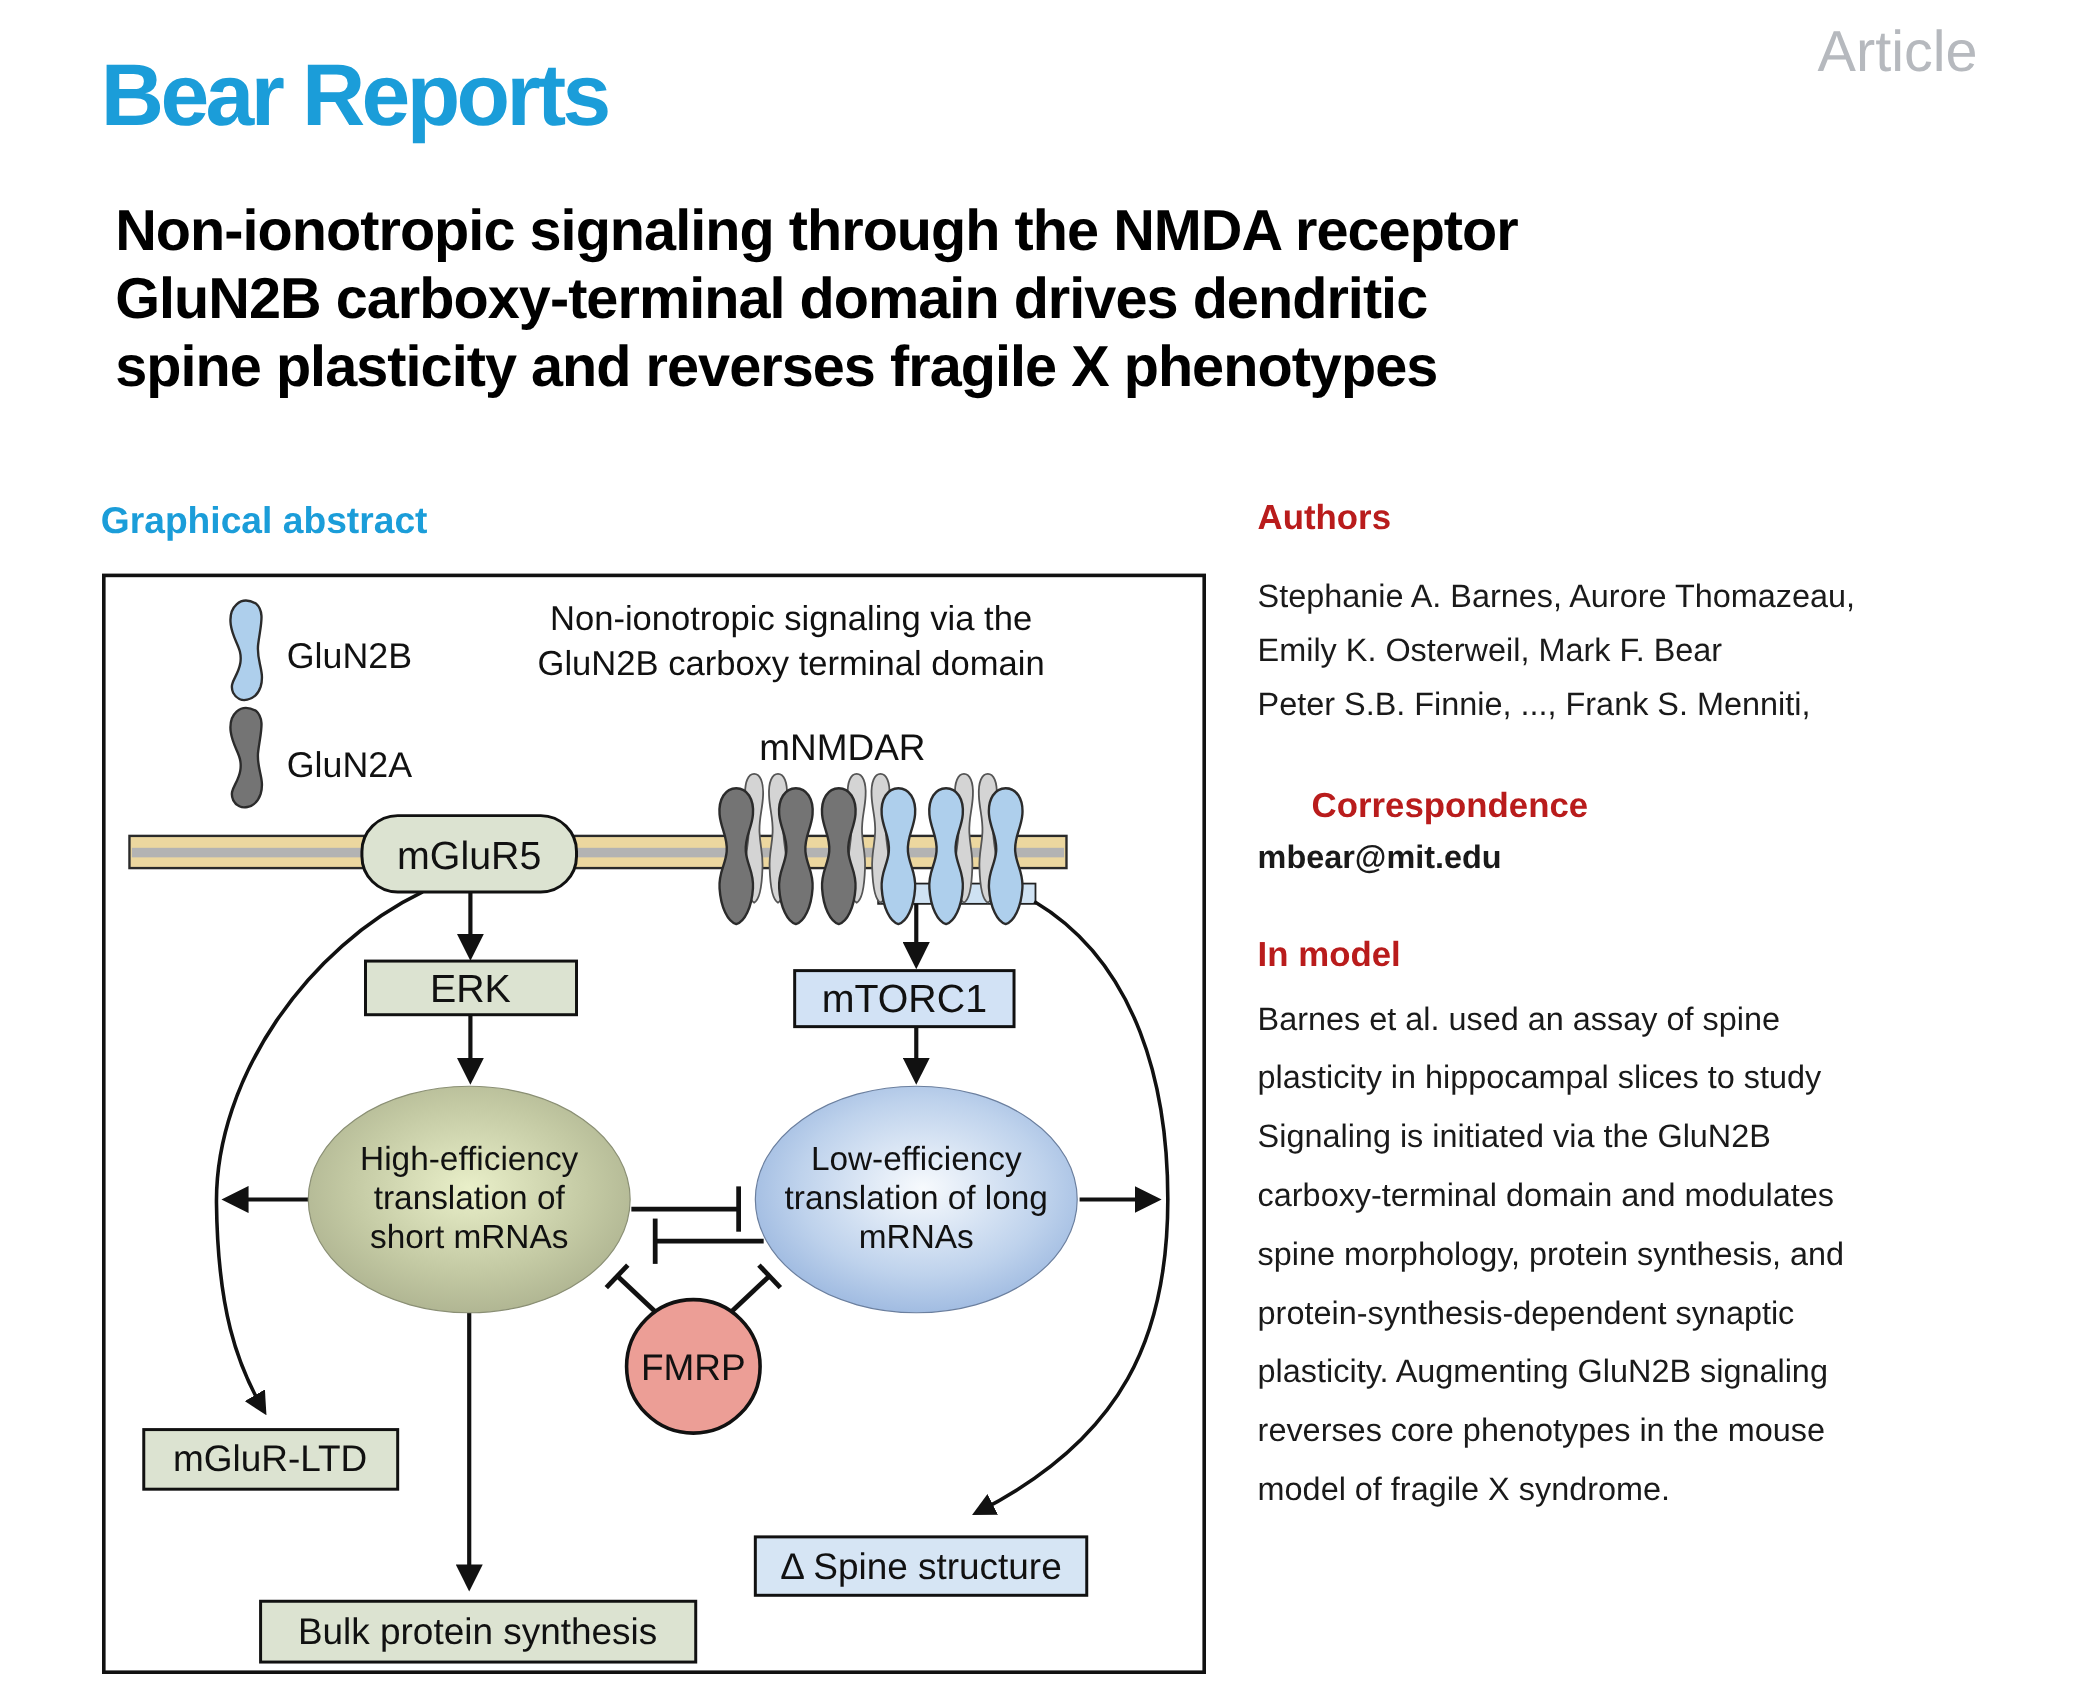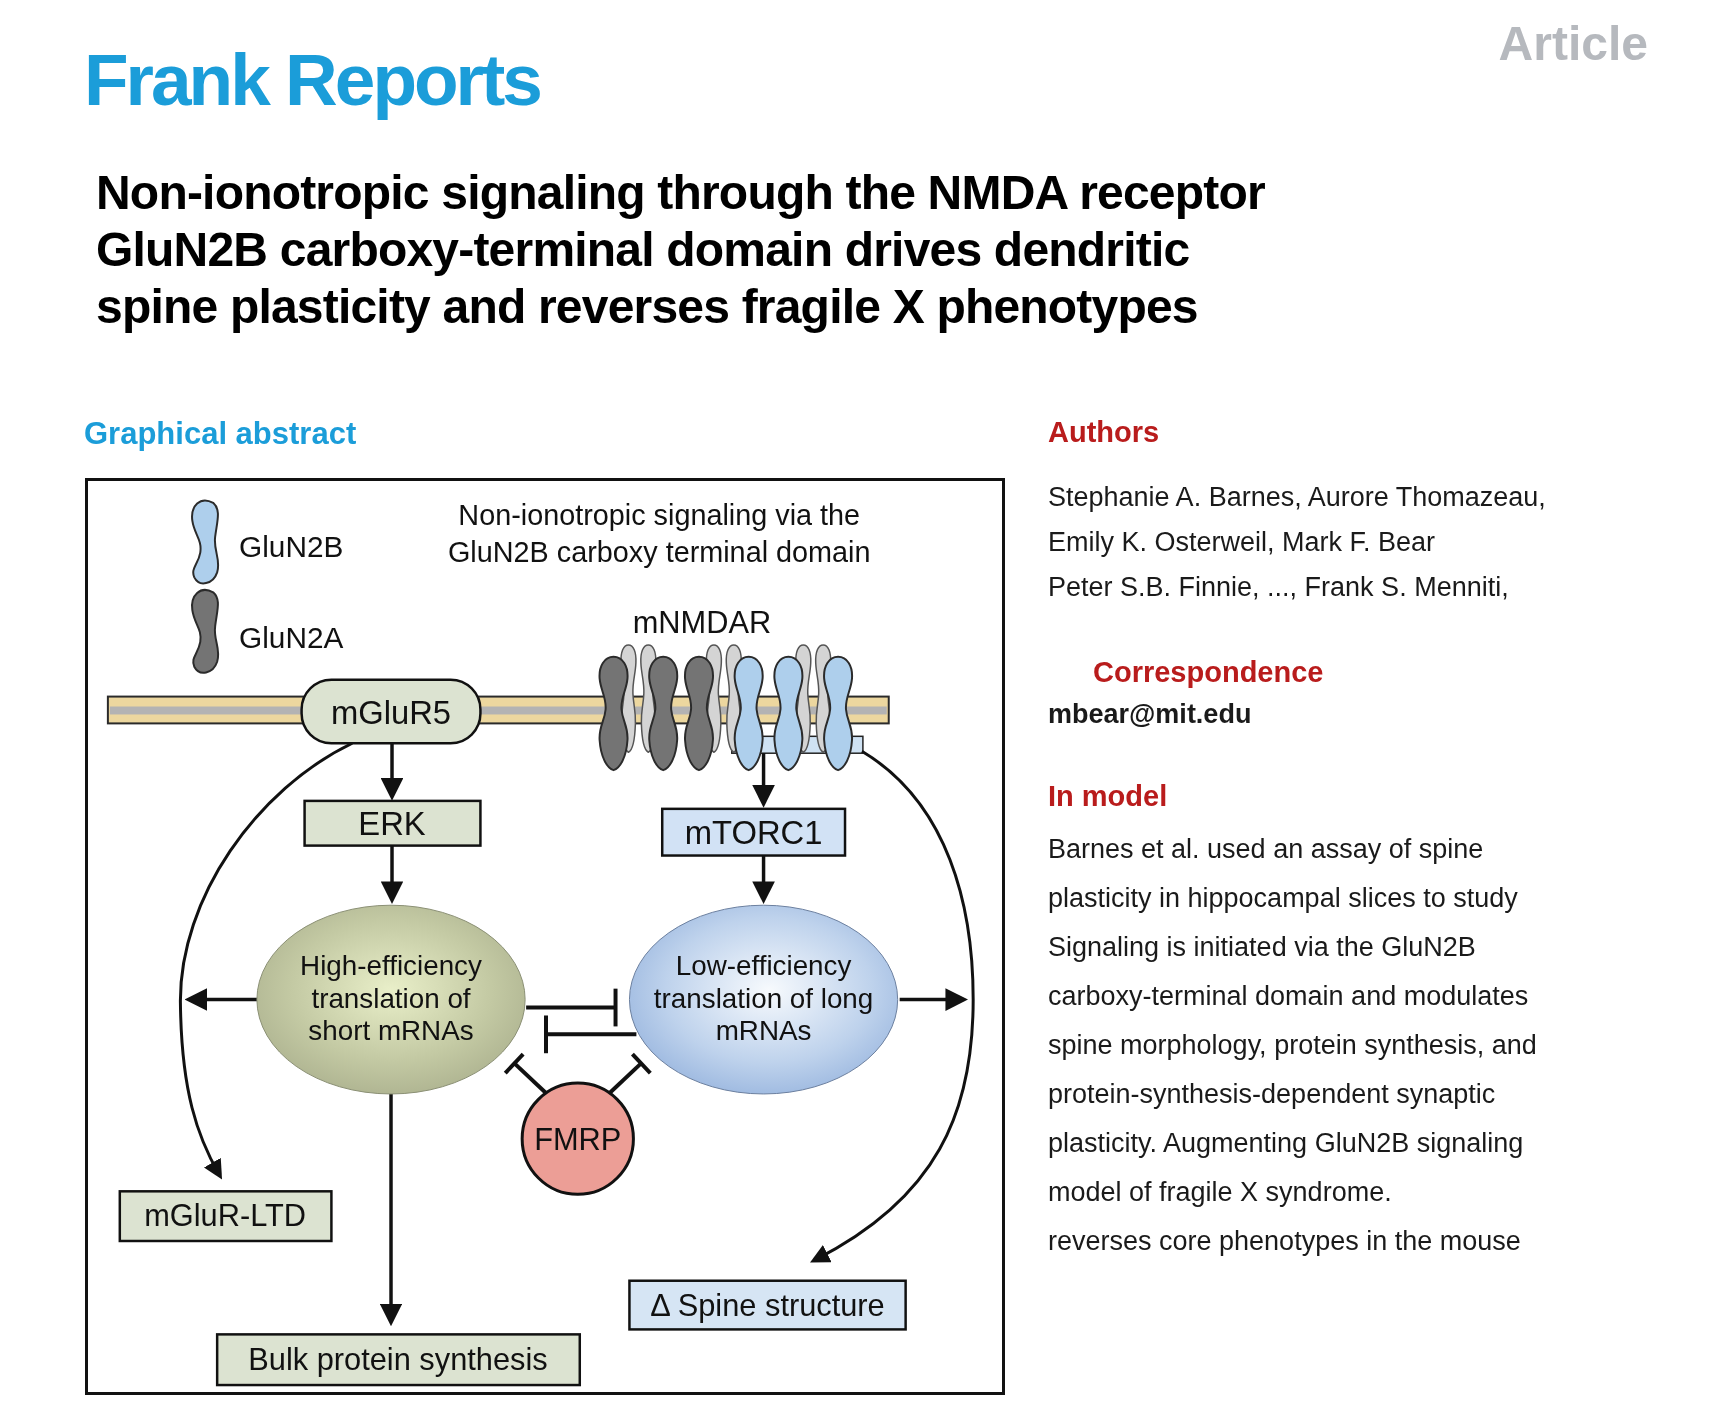--- a/index.html
+++ b/index.html
@@ -2,21 +2,21 @@
 <html><head>
 <meta charset="utf-8">
 <style>
   html,body { margin:0; padding:0; background:#ffffff; }
   body { width:1732px; height:1418px; position:relative; overflow:hidden;
          font-family:"Liberation Sans","DejaVu Sans",sans-serif; color:#1a1a1a; }
   .page { position:absolute; inset:0; background:#fff; }
 
   .logo { position:absolute; left:84px; top:38px; font-size:73px; font-weight:700;
           letter-spacing:-3px; color:#1b9dd9; }
-  .article-type { position:absolute; right:84px; top:16px; font-size:48px; font-weight:700;
+  .article-type { position:absolute; right:84px; top:16px; font-size:48px; font-weight:400;
           color:#b6b9be; }
 
   .title { position:absolute; left:84px; top:152px; margin:12px; font-size:48px; font-weight:700;
            color:#000; line-height:57px; letter-spacing:-0.8px; }
 
   .ga-heading { position:absolute; left:84px; top:416px; font-size:31px; font-weight:700;
                 color:#1b9dd9; }
   .ga-box { position:absolute; left:85px; top:478px; width:920px; height:917px;
             border:3px solid #111; box-sizing:border-box; background:#fff; }
   .ga-box svg { display:block; width:100%; height:100%; }
@@ -31,21 +31,21 @@
   .brief-lines { margin-top:12px; }
   .brief-lines div { font-size:27px; line-height:49px; color:#1a1a1a; }
 
   svg text { font-family:"Liberation Sans","DejaVu Sans",sans-serif; fill:#111; }
 </style>
 </head>
 <body>
 
 <div class="page">
 
-  <div class="logo">Frank Reports</div>
+  <div class="logo">Bear Reports</div>
   <div class="article-type">Article</div>
 
   <h1 class="title">
     <div>Non-ionotropic signaling through the NMDA receptor</div>
     <div>GluN2B carboxy-terminal domain drives dendritic</div>
     <div>spine plasticity and reverses fragile X phenotypes</div>
   </h1>
 
   <div class="ga-heading">Graphical abstract</div>
 
@@ -198,18 +198,18 @@
 
     <div class="r-heading brief-heading">In model</div>
     <div class="brief-lines">
       <div>Barnes et al. used an assay of spine</div>
       <div>plasticity in hippocampal slices to study</div>
       <div>Signaling is initiated via the GluN2B</div>
       <div>carboxy-terminal domain and modulates</div>
       <div>spine morphology, protein synthesis, and</div>
       <div>protein-synthesis-dependent synaptic</div>
       <div>plasticity. Augmenting GluN2B signaling</div>
+      <div>reverses core phenotypes in the mouse</div>
       <div>model of fragile X syndrome.</div>
-      <div>reverses core phenotypes in the mouse</div>
     </div>
   </div>
 
 </div>
 
 </body></html>

